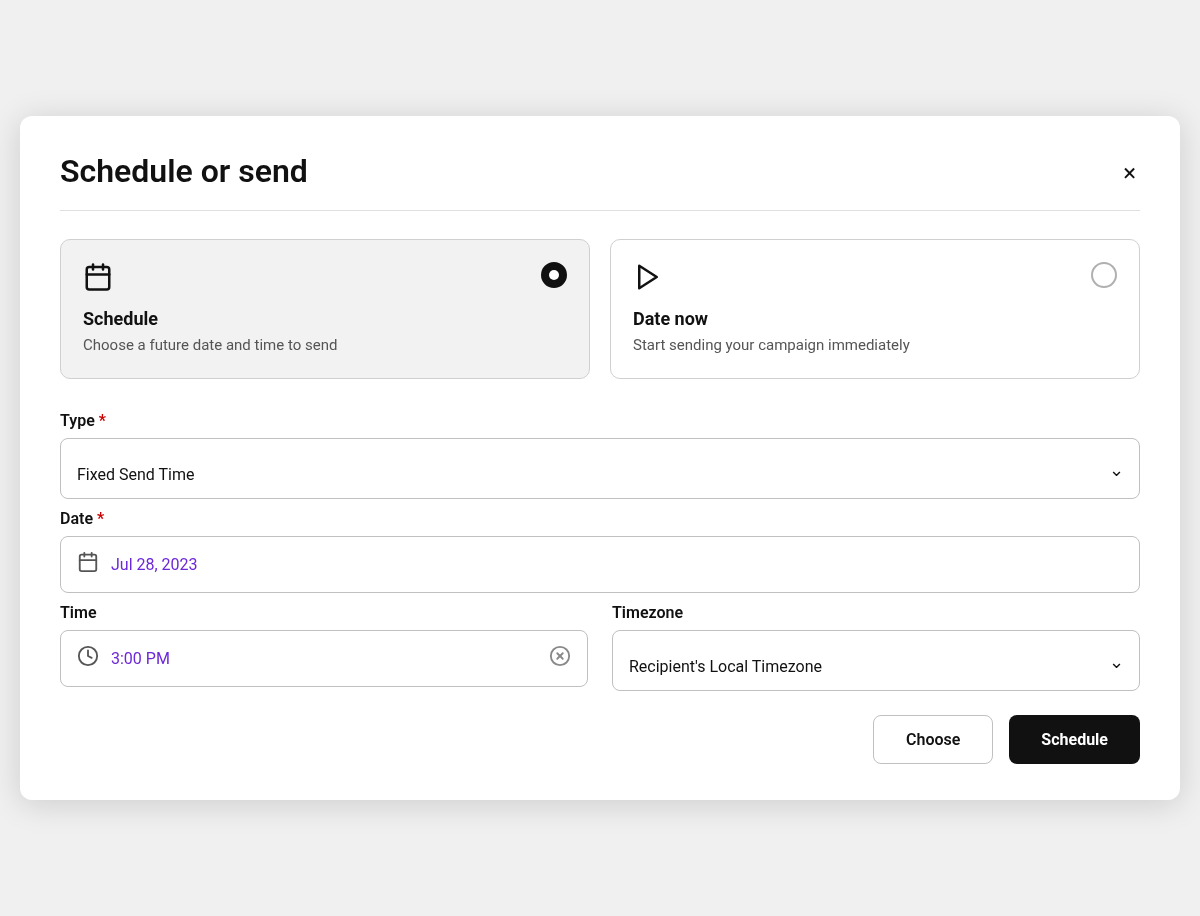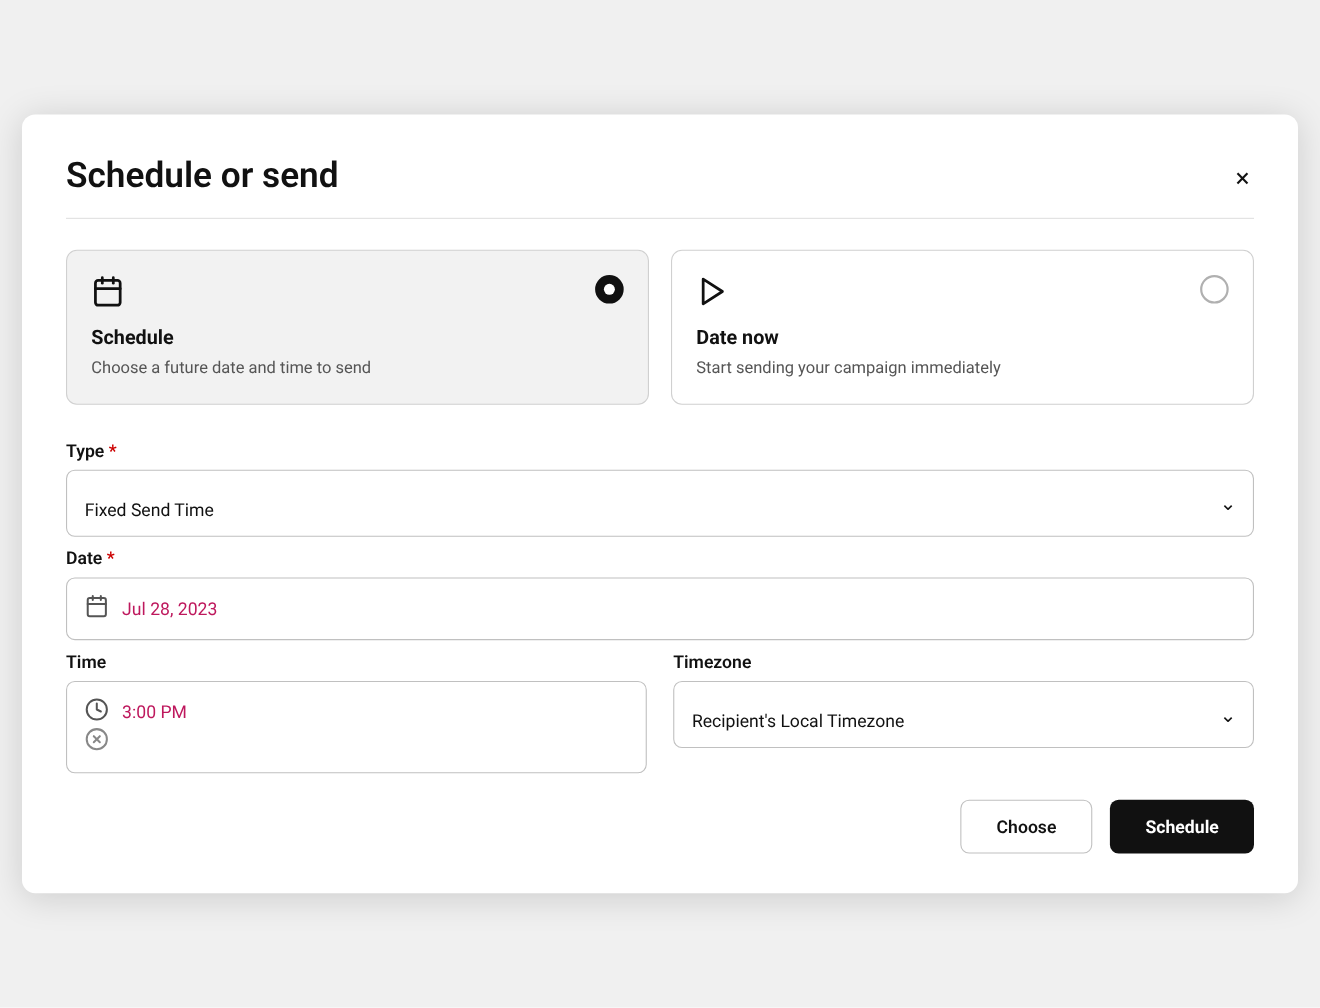--- a/index.html
+++ b/index.html
@@ -21,21 +21,21 @@
     .modal {
       background: #ffffff;
       border-radius: 12px;
       width: 1160px;
       padding: 36px 40px 36px 40px;
       box-shadow: 0 4px 32px rgba(0,0,0,0.15);
     }
 
     .modal-header {
       display: flex;
-      align-items: flex-end;
+      align-items: center;
       justify-content: space-between;
       margin-bottom: 20px;
     }
 
     .modal-title {
       font-size: 32px;
       font-weight: 600;
       color: #111111;
       line-height: 1.2;
     }
@@ -186,42 +186,42 @@
     }
 
     .input-icon {
       color: #555555;
       font-size: 20px;
       flex-shrink: 0;
     }
 
     .input-text {
       font-size: 16px;
-      color: #be185d;
+      color: #6d28d9;
     }
 
     .two-col {
       display: flex;
       gap: 24px;
       margin-bottom: 24px;
     }
 
     .two-col .field-group {
       flex: 1;
       margin-bottom: 0;
     }
 
     .time-input-wrapper {
       border: 1.5px solid #c0c0c0;
       border-radius: 8px;
       padding: 14px 16px;
       display: flex;
+      align-items: center;
       justify-content: space-between;
       background: #ffffff;
-      flex-direction: column;
     }
 
     .time-left {
       display: flex;
       align-items: center;
       gap: 12px;
     }
 
     .time-clear {
       color: #888888;

